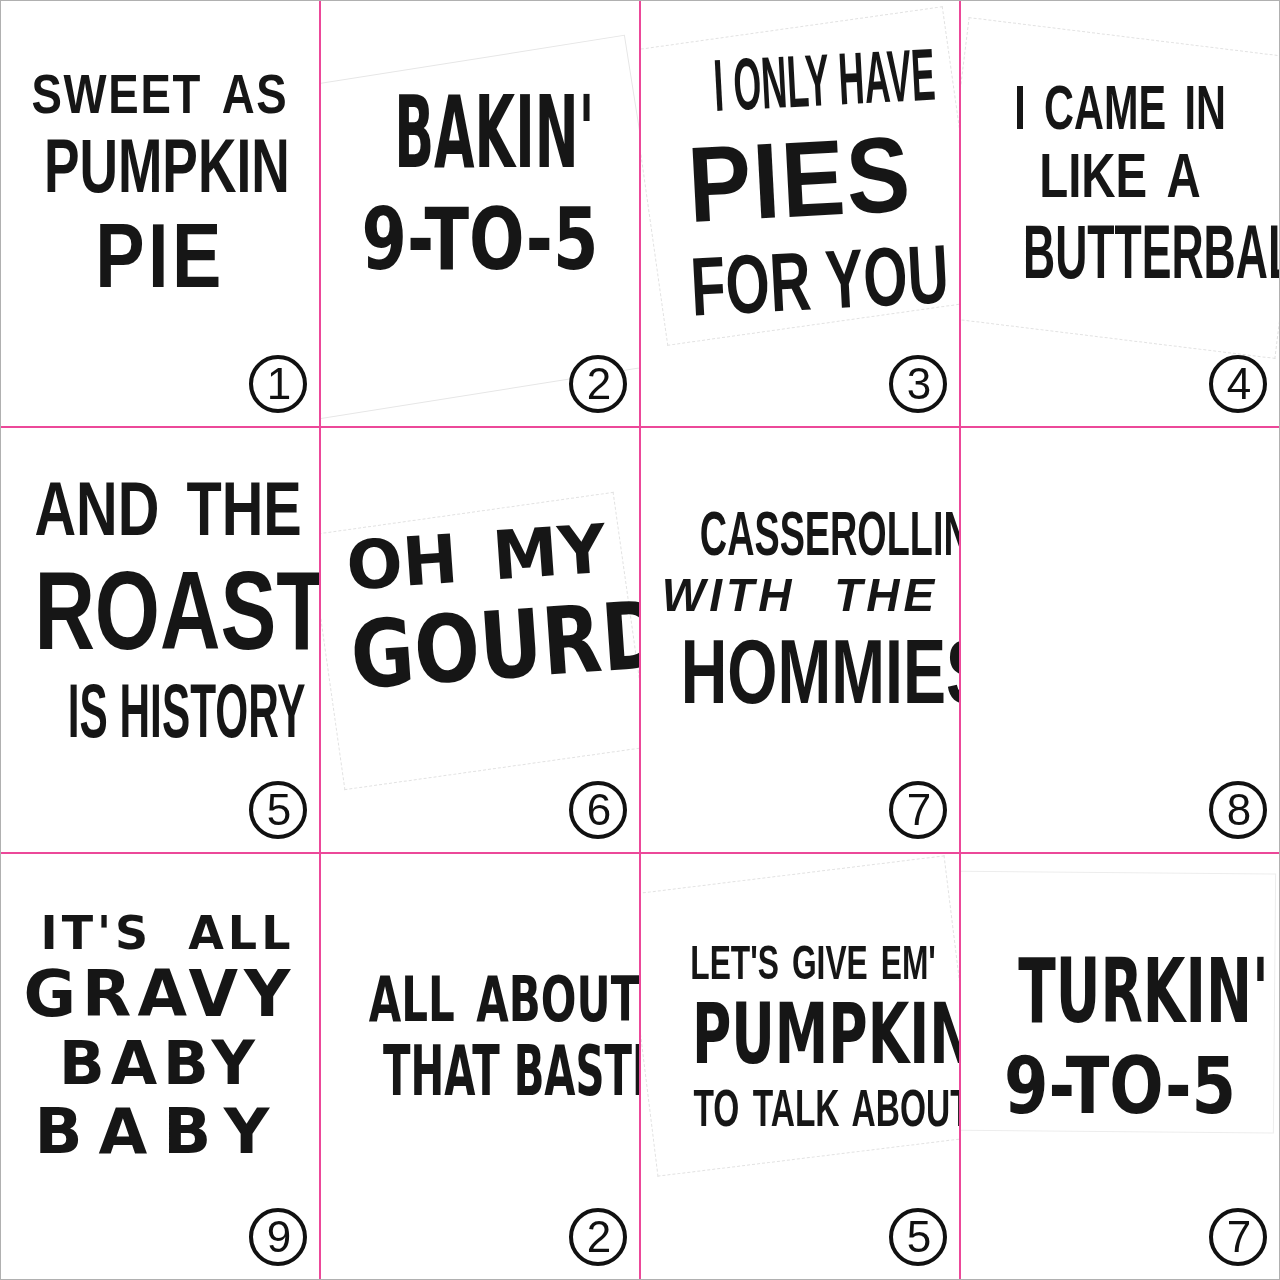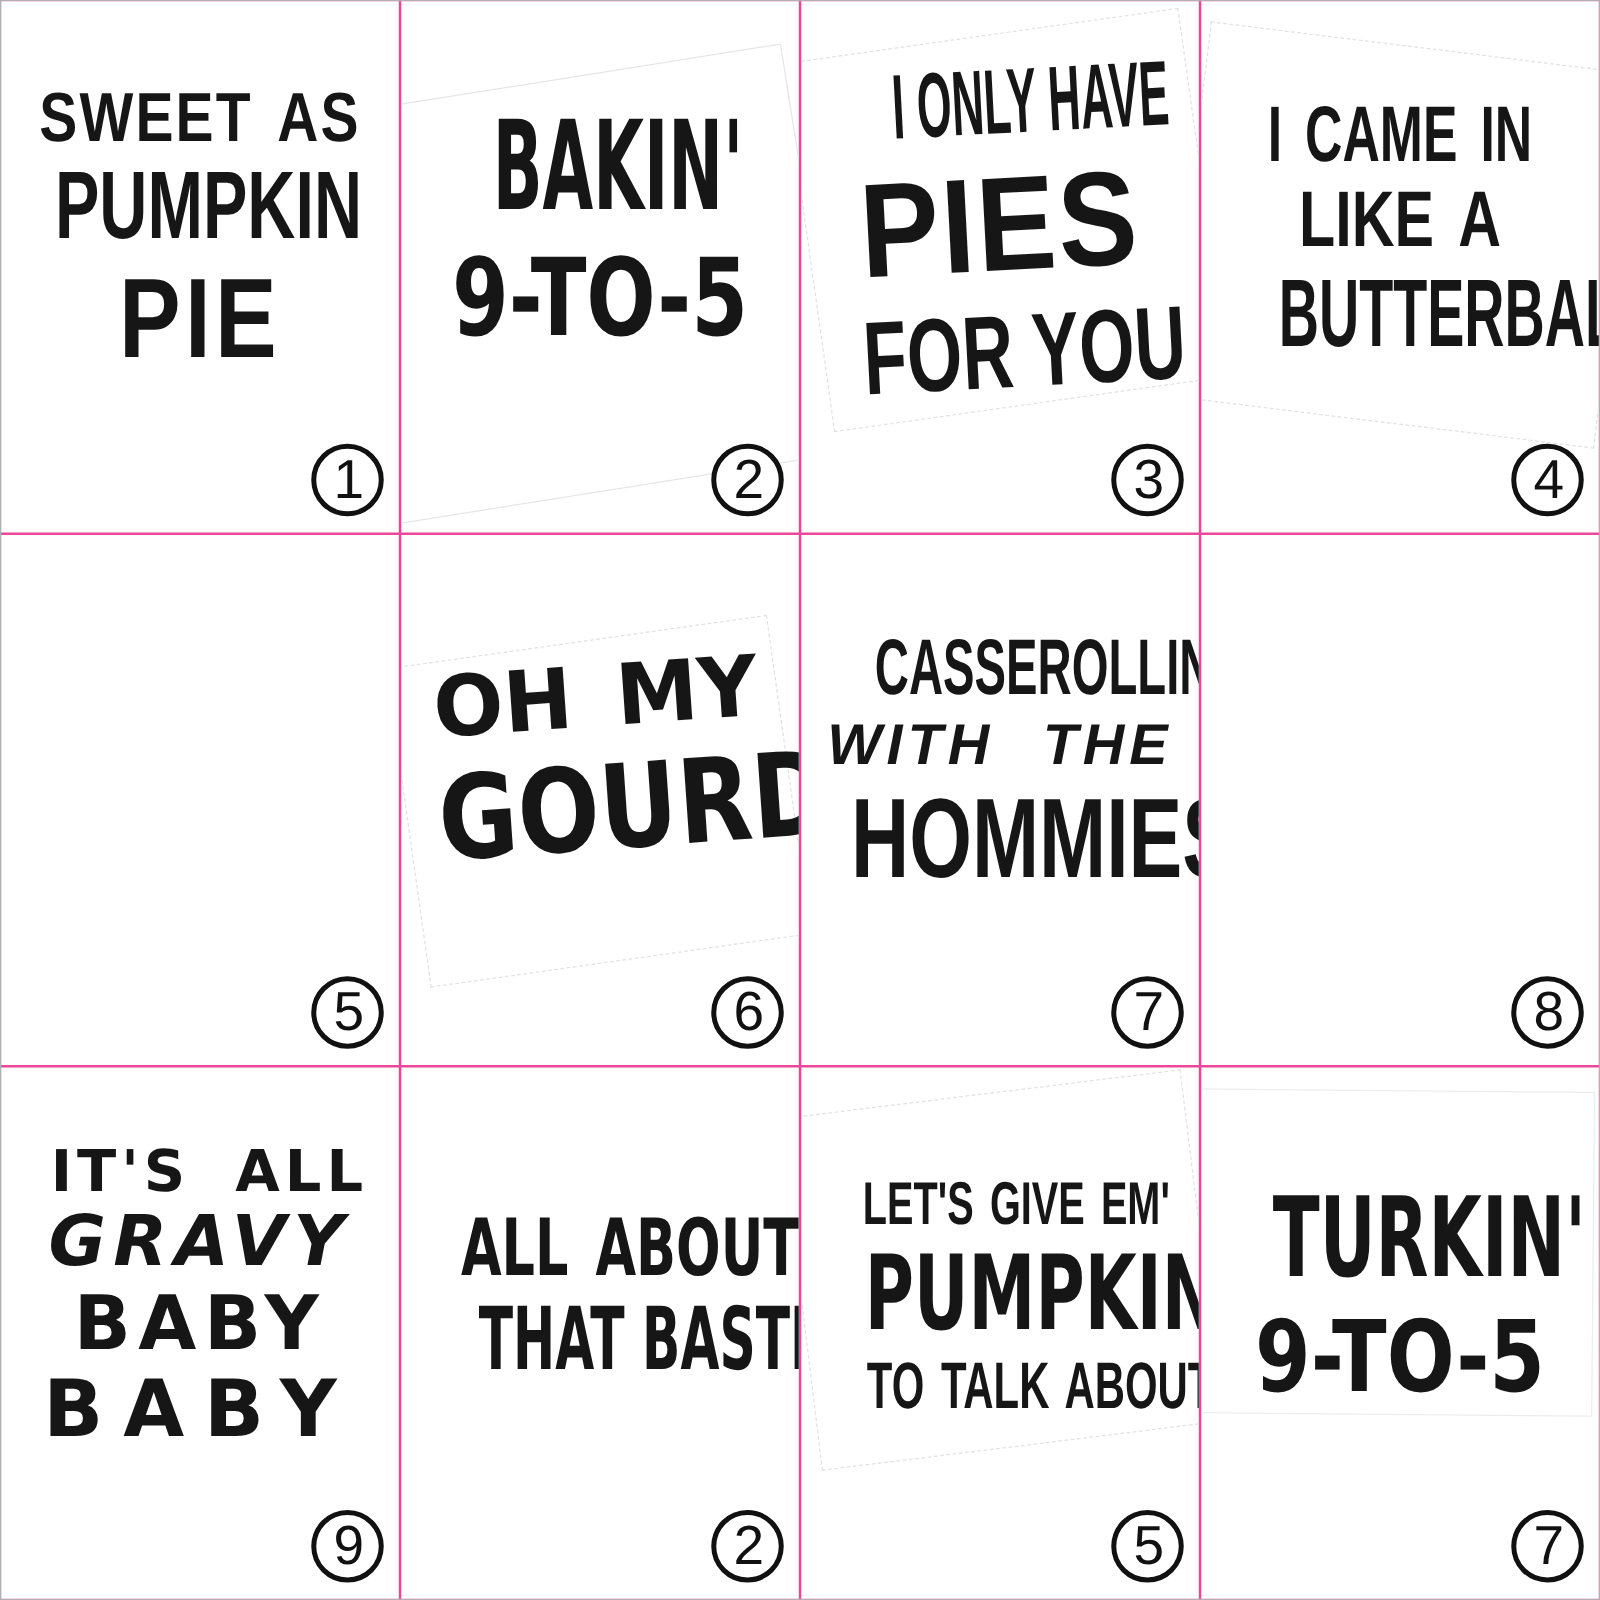--- a/index.html
+++ b/index.html
@@ -61,21 +61,21 @@
   .c7 .l1{font-size:60px;transform:scale(.63,1.05);}
   .c7 .l2{font-size:46px;word-spacing:22px;letter-spacing:4px;font-style:italic;}
   .c7 .l3{font-size:86px;transform:scale(.75,1.05);}
 
   .c8 .l1{font-size:66px;word-spacing:6px;transform:scale(.57,1.05);}
   .c8 .l2{font-size:60px;word-spacing:6px;transform:scale(.67,1.05);}
   .c8 .l3{font-size:66px;word-spacing:6px;transform:scale(.57,1.05);}
 
   .c9 .line{line-height:1.05;}
   .c9 .l1{font-size:46px;word-spacing:16px;letter-spacing:4px;margin-left:15px;}
-  .c9 .l2{font-size:56px;letter-spacing:6px;font-style:italic;}
+  .c9 .l2{font-size:64px;letter-spacing:6px;}
   .c9 .l3{font-size:60px;letter-spacing:6px;}
   .c9 .l4{font-size:63px;letter-spacing:16px;}
 
   .c10 .l1{font-size:60px;word-spacing:10px;transform:scale(.70,1.05);}
   .c10 .l2{font-size:66px;transform:scale(.61,1.05);}
 
   .c11 .l1{font-size:46px;word-spacing:6px;transform:scale(.69,1.05);}
   .c11 .l2{font-size:79px;transform:scale(.68,1.05);}
   .c11 .l3{font-size:50px;word-spacing:6px;transform:scale(.67,1.05);}
 
@@ -134,20 +134,25 @@
         <div class="line l1">I CAME IN</div>
         <div class="line l2">LIKE A</div>
         <div class="line l3">BUTTERBALL</div>
       </div>
     <div class="badge">
       <span>4</span>
     </div>
   </div>
     <div class="cell c5">
 
+    <div class="design">
+        <div class="line l1">AND THE</div>
+        <div class="line l2">ROAST</div>
+        <div class="line l3">IS HISTORY</div>
+      </div>
     <div class="badge">
       <span>5</span>
     </div>
   </div>
     <div class="cell c6">
     <div class="card"></div>
     <div class="design">
         <div class="line l1">OH MY</div>
         <div class="line l2">GOURD</div>
       </div>

